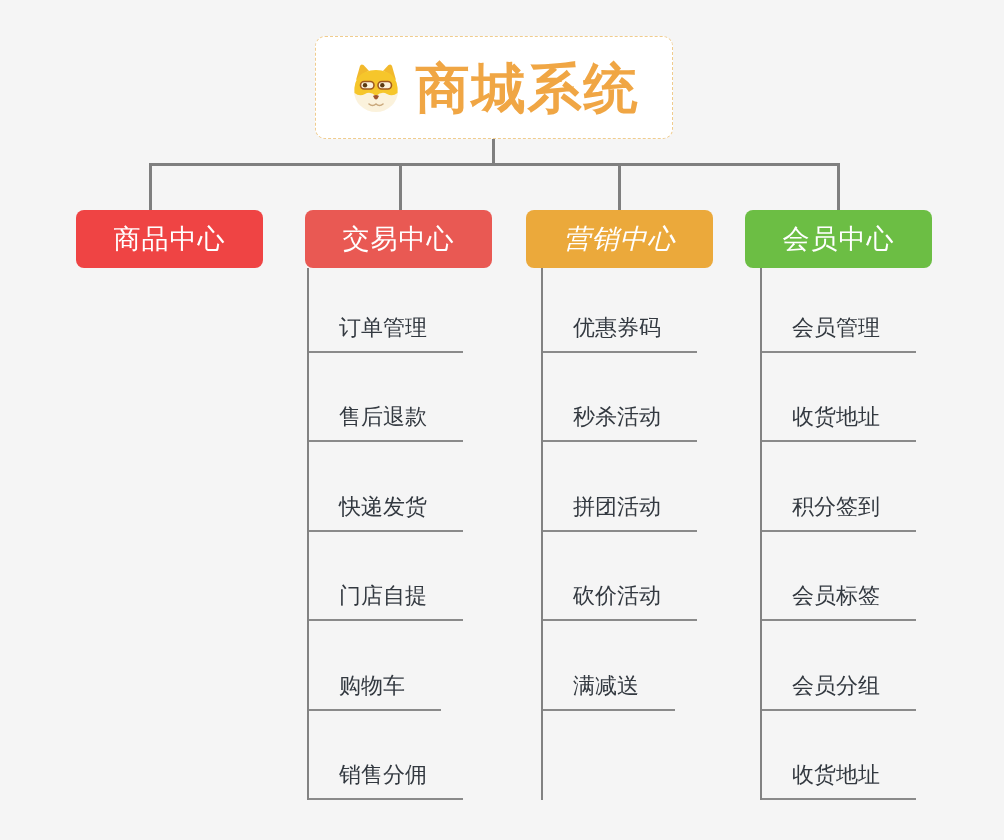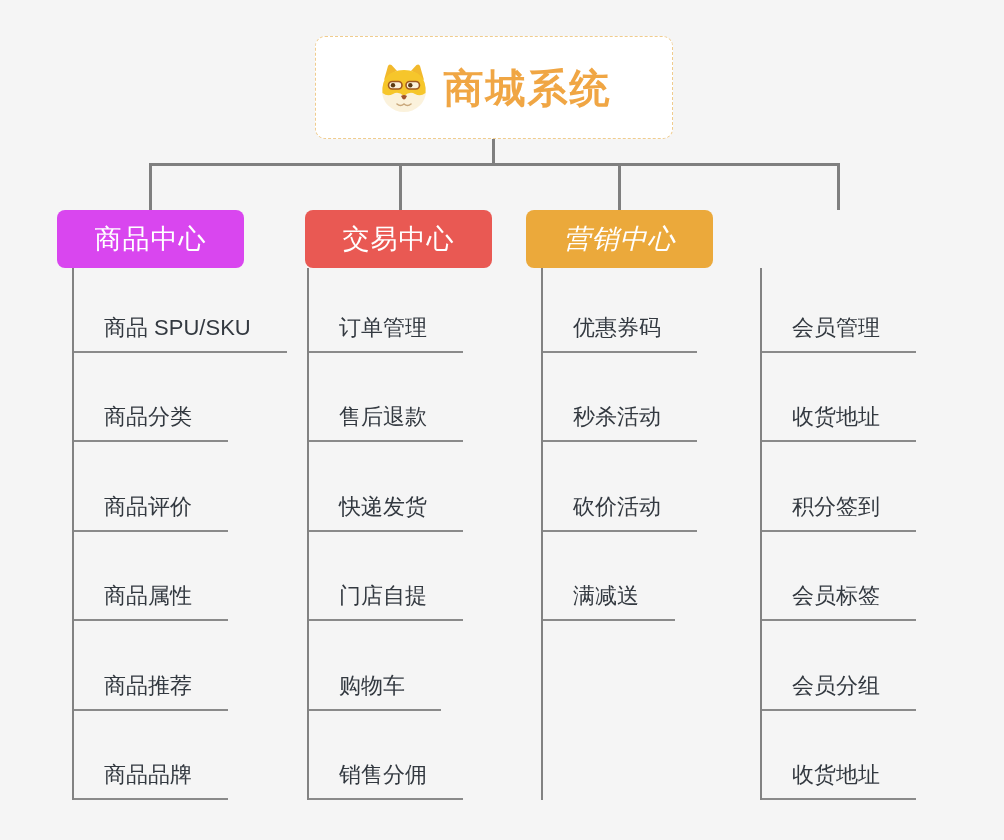--- a/index.html
+++ b/index.html
@@ -7,21 +7,21 @@
   body { font-family:"Liberation Sans", sans-serif; }
   .stage { position:relative; width:1004px; height:840px; background:#f5f5f5; overflow:hidden; }
 
   
   .root-node {
     position:absolute; left:315px; top:36px; width:358px; height:103px;
     background:#ffffff; border:1px dashed #f0cc8e; border-radius:10px;
     display:flex; align-items:center; justify-content:center; gap:13px;
     cursor:pointer;
   }
-  .root-title { font-size:40px; font-weight:bold; letter-spacing:2px; color:#f0a644; line-height:1; }
+  .root-title { font-size:54px; font-weight:bold; letter-spacing:2px; color:#f0a644; line-height:1; }
 
   
   .cline { position:absolute; background:#7f7f7f; }
   .stem  { left:492px; top:139px; width:3px; height:26px; }
   .hbar  { left:149px; top:163px; width:691px; height:3px; }
   .drop  { top:163px; width:3px; height:47px; }
   .drop-0 { left:149px; } .drop-1 { left:399px; } .drop-2 { left:618px; } .drop-3 { left:837px; }
 
   
   .branch {
@@ -63,51 +63,33 @@
     <span class="root-title">商城系统</span>
   </div>
 
   <div class="cline stem"></div>
   <div class="cline hbar"></div>
   <div class="cline drop drop-0"></div>
   <div class="cline drop drop-1"></div>
   <div class="cline drop drop-2"></div>
   <div class="cline drop drop-3"></div>
 
-  <div class="branch branch-0" style="background-color: #d946ef;">
+  <div class="branch branch-0" style="background-color: #ef4444; margin-left: 19px;">
       <span>商品中心</span>
     </div>
   <div class="branch branch-1" style="background-color: rgb(233, 89, 83);">
       <span>交易中心</span>
     </div>
   <div class="branch branch-2" style="background-color: rgb(235, 169, 59); font-style: italic;">
       <span>营销中心</span>
     </div>
+  <div class="branch branch-3" style="background-color: rgb(108, 190, 68);">
+      <span>会员中心</span>
+    </div>
 
-  <div class="col col-0">
-    <div class="vline"></div>
-    <div class="row">
-        <span class="leaf">商品 SPU/SKU</span>
-      </div>
-    <div class="row">
-        <span class="leaf">商品分类</span>
-      </div>
-    <div class="row">
-        <span class="leaf">商品评价</span>
-      </div>
-    <div class="row">
-        <span class="leaf">商品属性</span>
-      </div>
-    <div class="row">
-        <span class="leaf">商品推荐</span>
-      </div>
-    <div class="row">
-        <span class="leaf">商品品牌</span>
-      </div>
-  </div>
 
   <div class="col col-1">
     <div class="vline"></div>
     <div class="row">
         <span class="leaf">订单管理</span>
       </div>
     <div class="row">
         <span class="leaf">售后退款</span>
       </div>
     <div class="row">
@@ -124,20 +106,23 @@
       </div>
   </div>
 
   <div class="col col-2">
     <div class="vline"></div>
     <div class="row">
         <span class="leaf">优惠券码</span>
       </div>
     <div class="row">
         <span class="leaf">秒杀活动</span>
+      </div>
+    <div class="row">
+        <span class="leaf">拼团活动</span>
       </div>
     <div class="row">
         <span class="leaf">砍价活动</span>
       </div>
     <div class="row">
         <span class="leaf">满减送</span>
       </div>
   </div>
 
   <div class="col col-3">

